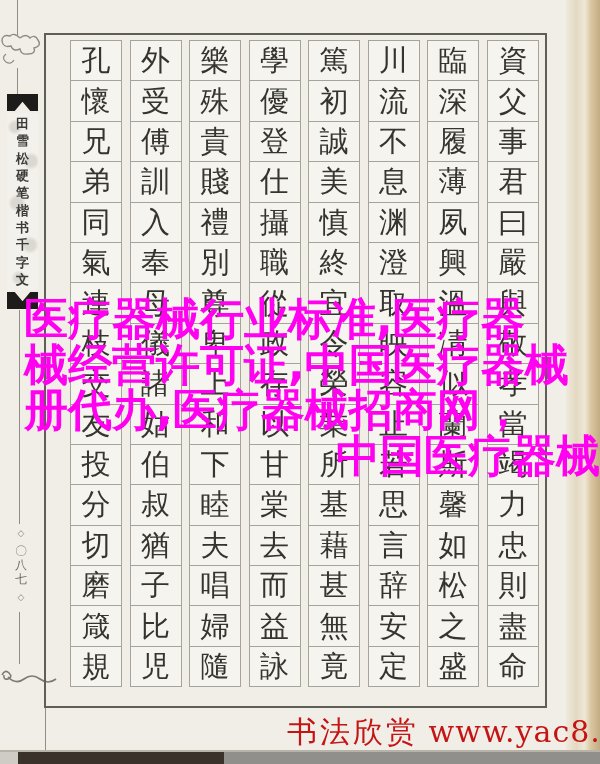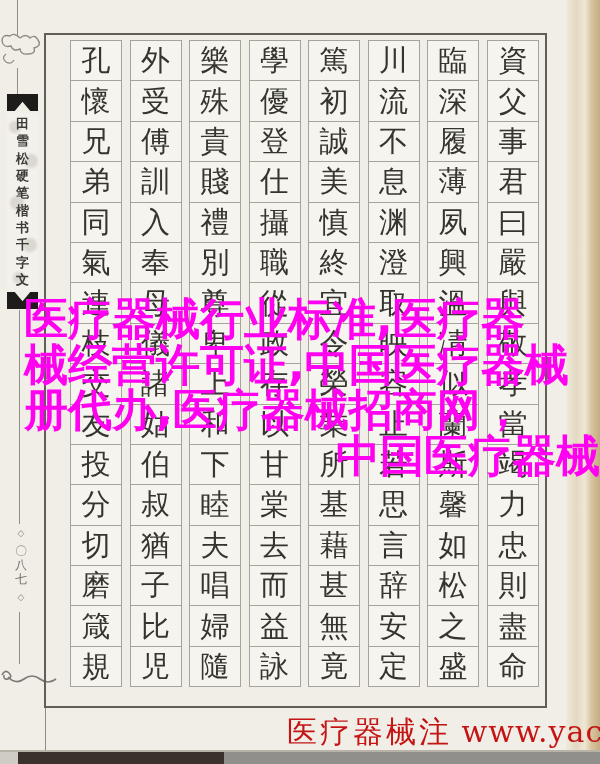--- a/index.html
+++ b/index.html
@@ -270,21 +270,21 @@
     </div>
 
   <div class="watermark" id="watermark" style="color: rgb(255, 0, 240);">
       <div class="wm-line">医疗器械行业标准,医疗器</div>
       <div class="wm-line">械经营许可证,中国医疗器械</div>
       <div class="wm-line">册代办,医疗器械招商网，</div>
       <div class="wm-line wm-center">中国医疗器械</div>
     </div>
 
   <div class="footer-credit" style="color: rgb(196, 20, 20);">
-    <span class="site">医疗器械注</span>
+    <span class="site">书法欣赏</span>
     <span class="url">www.yac8.com</span>
   </div>
 
   <div class="page-bottom-line"></div>
   <div class="below-band"></div>
   <div class="below-band-light"></div>
   <div class="below-band-dark"></div>
 
 </div>
 

